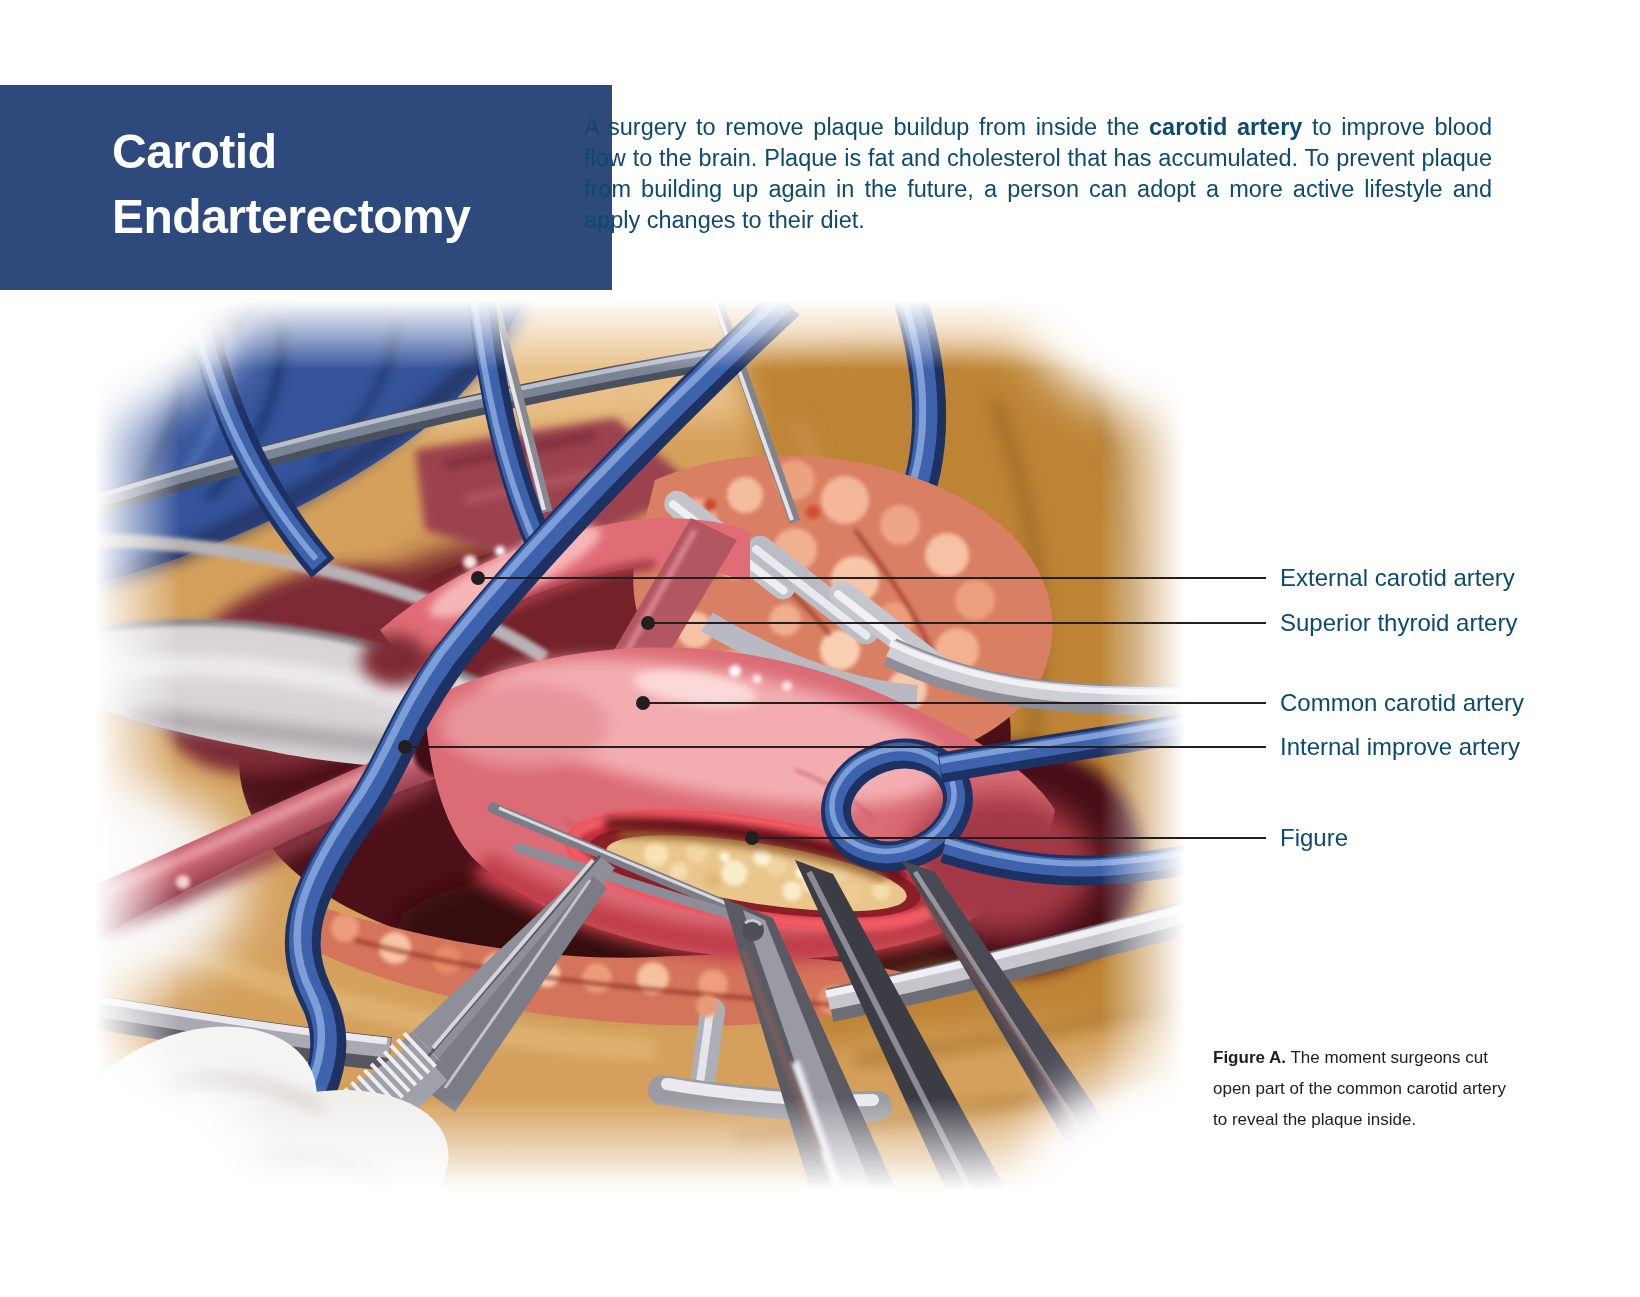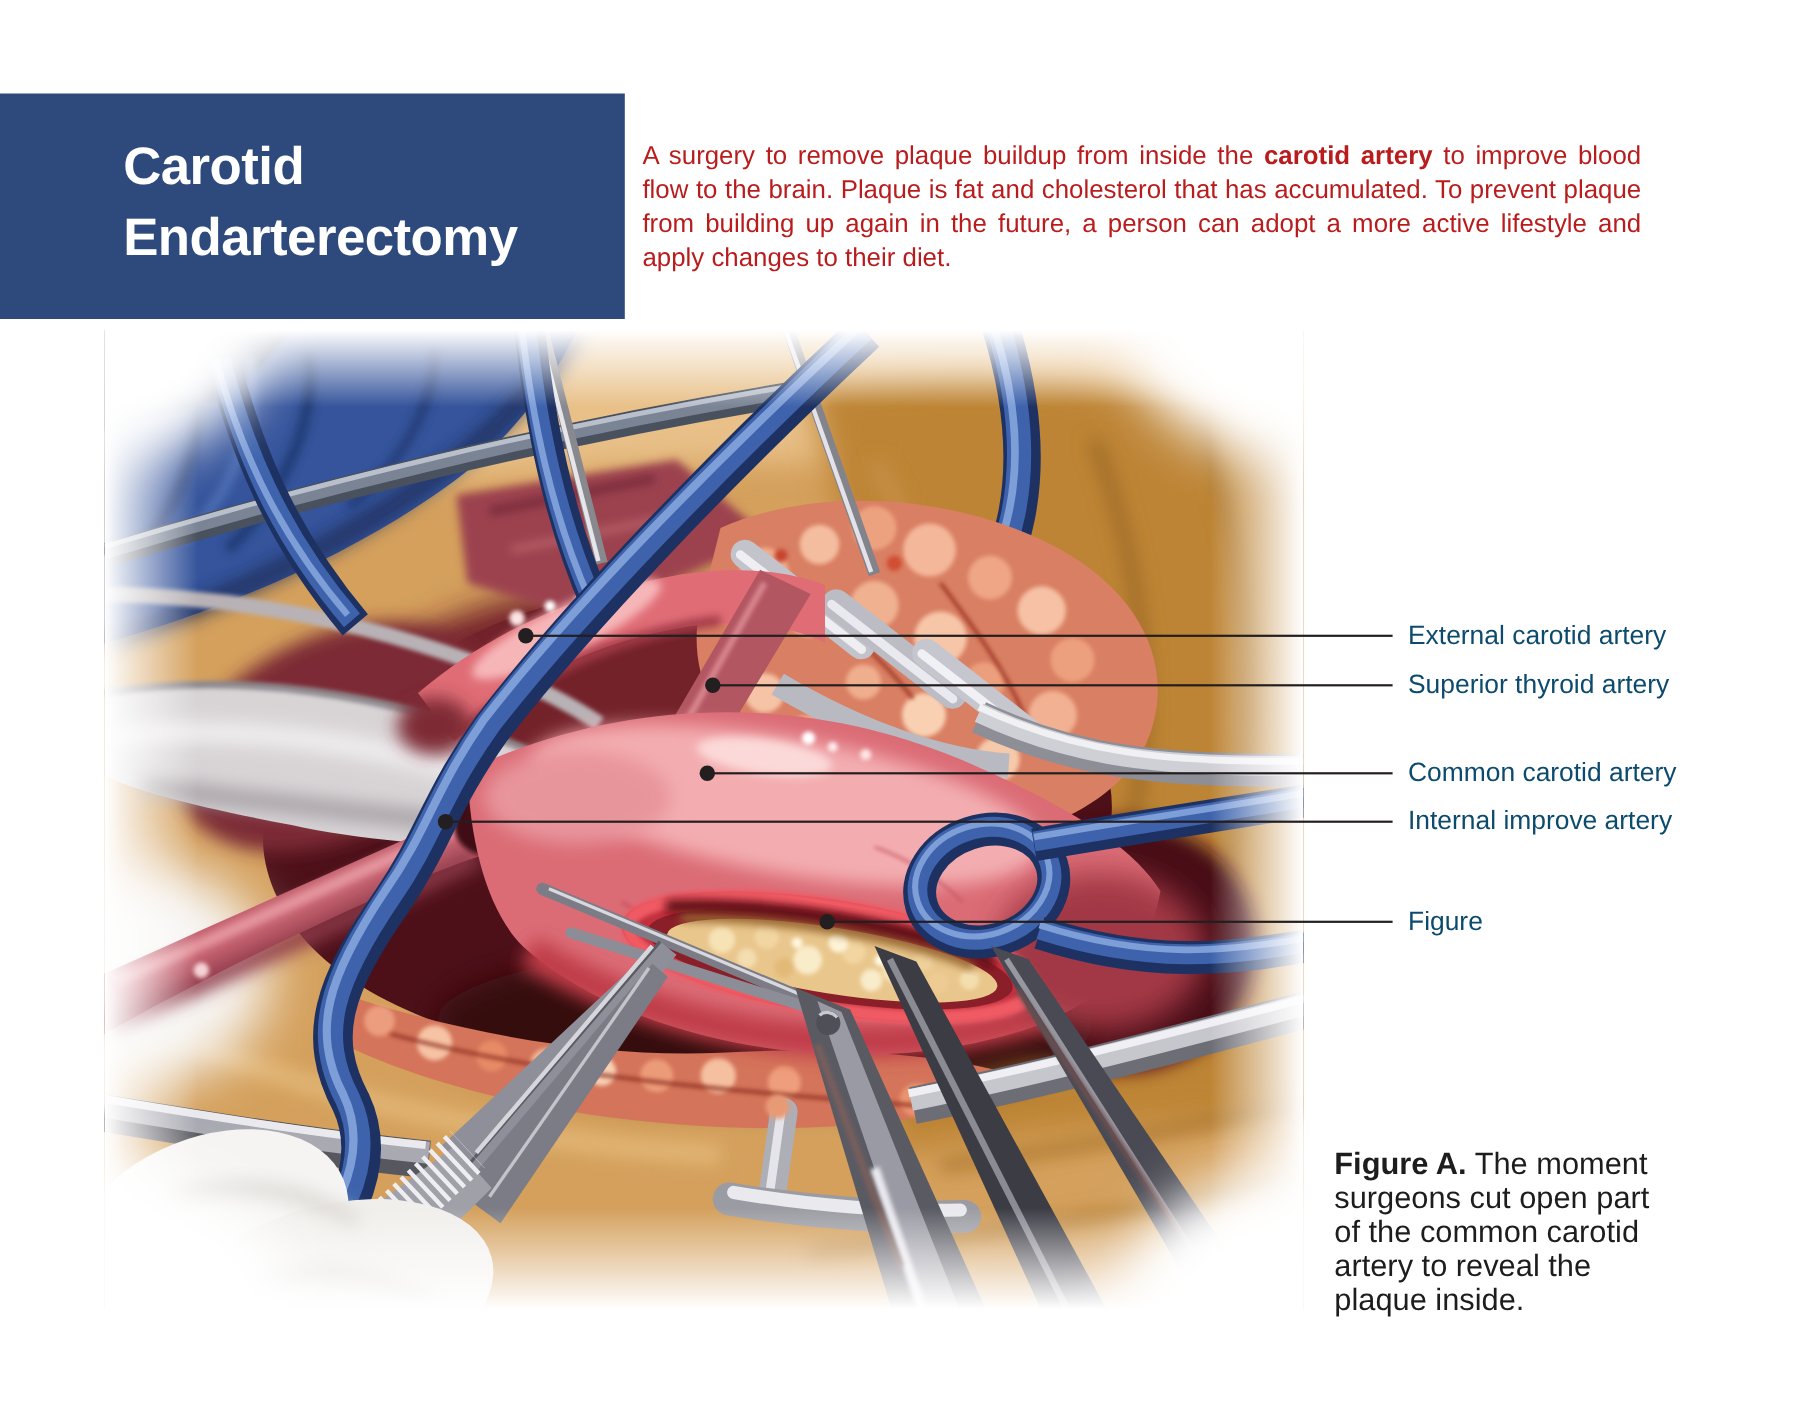--- a/index.html
+++ b/index.html
@@ -1,30 +1,30 @@
 <!DOCTYPE html>
 <html><head>
 <meta charset="utf-8">
 <style>
   html,body{margin:0;padding:0;background:#fff;}
   body{width:1640px;height:1297px;position:relative;overflow:hidden;
        font-family:"Liberation Sans","DejaVu Sans",sans-serif;color:#231f20;}
-  .title-box{position:absolute;left:0;top:85px;width:568px;height:205px;background:#2e4a7d;}
+  .title-box{position:absolute;left:0;top:85px;width:612px;height:205px;background:#2e4a7d;}
   .title-box .t{position:absolute;left:112px;color:#fff;font-weight:bold;font-size:48px;
        letter-spacing:-0.5px;line-height:48px;white-space:nowrap;}
   .title-box .t1{top:43px;}
   .title-box .t2{top:108px;}
-  .intro{position:absolute;left:584px;top:126px;width:908px;font-size:23.5px;line-height:31px;
-       text-align:justify;color:#b91c1c;}
+  .intro{position:absolute;left:584px;top:112px;width:908px;font-size:23.5px;line-height:31px;
+       text-align:justify;color:#0c4a6e;}
   .intro b{font-weight:bold;}
   .figure-wrap{position:absolute;left:95px;top:300px;width:1090px;height:890px;}
   .leader-line{position:absolute;height:2.4px;background:#231f20;}
   .leader-dot{position:absolute;width:14px;height:14px;border-radius:50%;background:#231f20;}
   .anat-label{position:absolute;font-size:24px;line-height:30px;color:#0c4a6e;white-space:nowrap;}
-  .caption{position:absolute;left:1213px;top:1042px;width:302px;font-size:28px;line-height:31px;color:#1d1d1d;}
+  .caption{position:absolute;left:1213px;top:1042px;width:302px;font-size:17px;line-height:31px;color:#1d1d1d;}
   .caption b{font-weight:bold;}
 </style>
 </head>
 <body>
 
 <div class="title-box">
   <div class="t t1">Carotid</div>
   <div class="t t2">Endarterectomy</div>
 </div>
 

